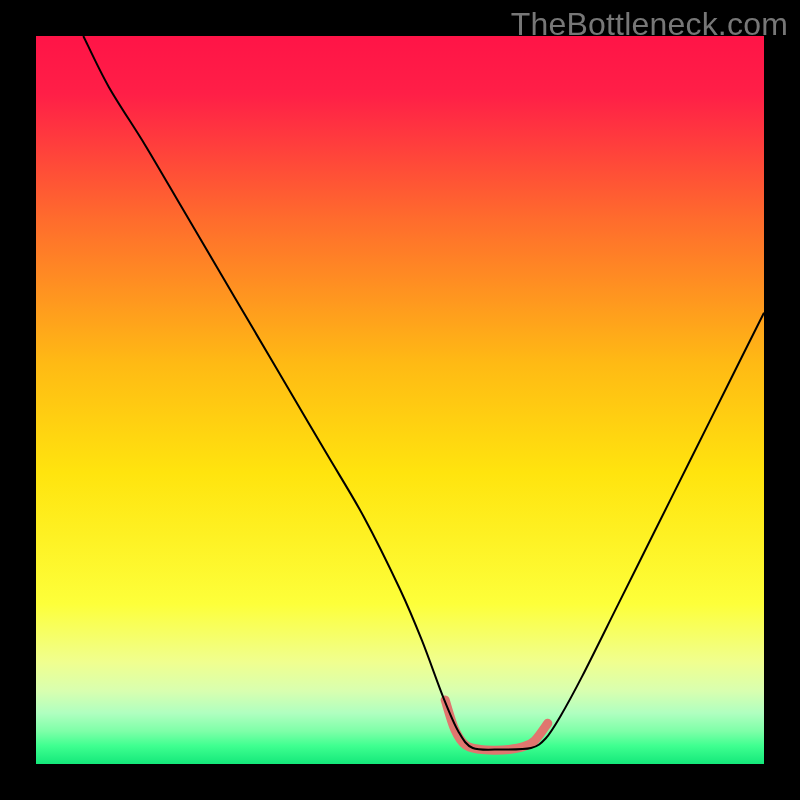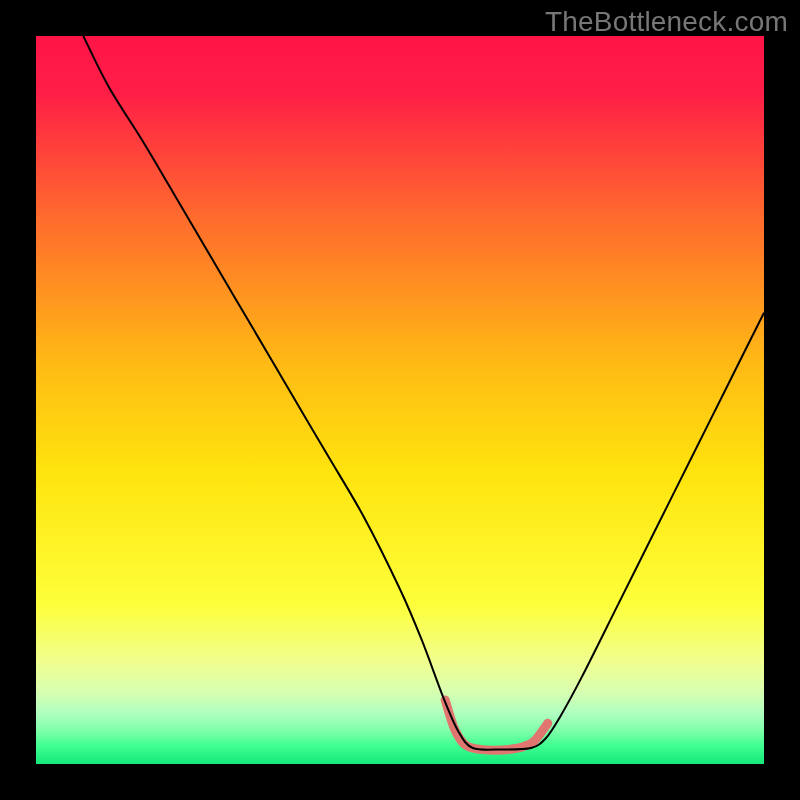--- a/index.html
+++ b/index.html
@@ -17,21 +17,21 @@
     top: 0;
     width: 800px;
     height: 800px;
     background: #000;
   }
   .watermark {
     position: absolute;
     top: 6px;
     right: 12px;
     color: #777;
-    font-size: 28px;
+    font-size: 32px;
     font-weight: 400;
     letter-spacing: 0.2px;
     z-index: 50;
     pointer-events: none;
   }
   .plot {
     position: absolute;
     left: 36px;
     top: 36px;
     width: 728px;

